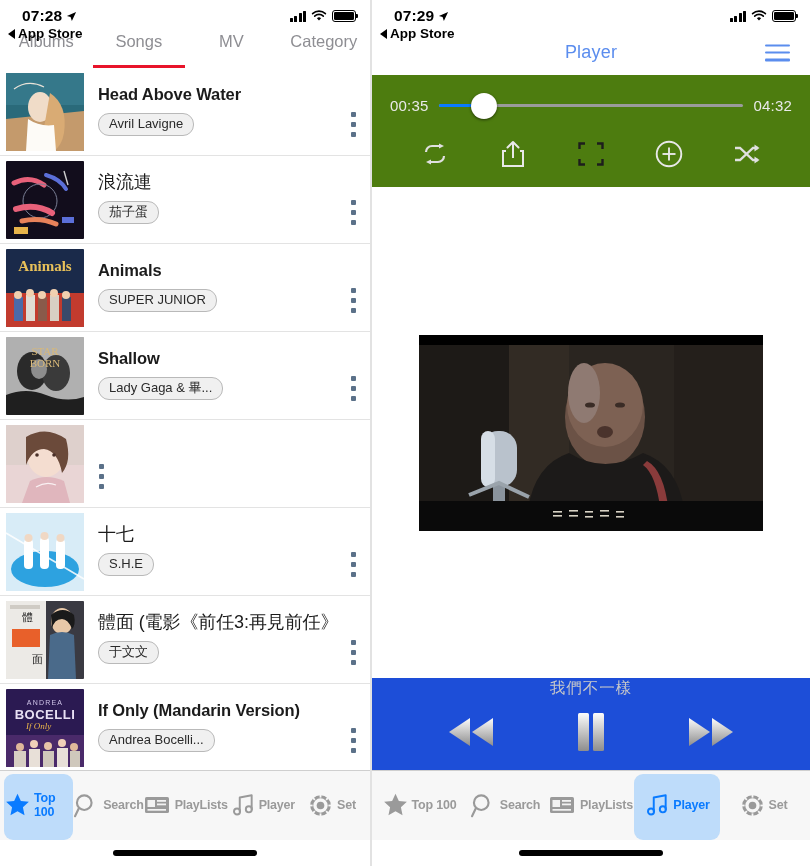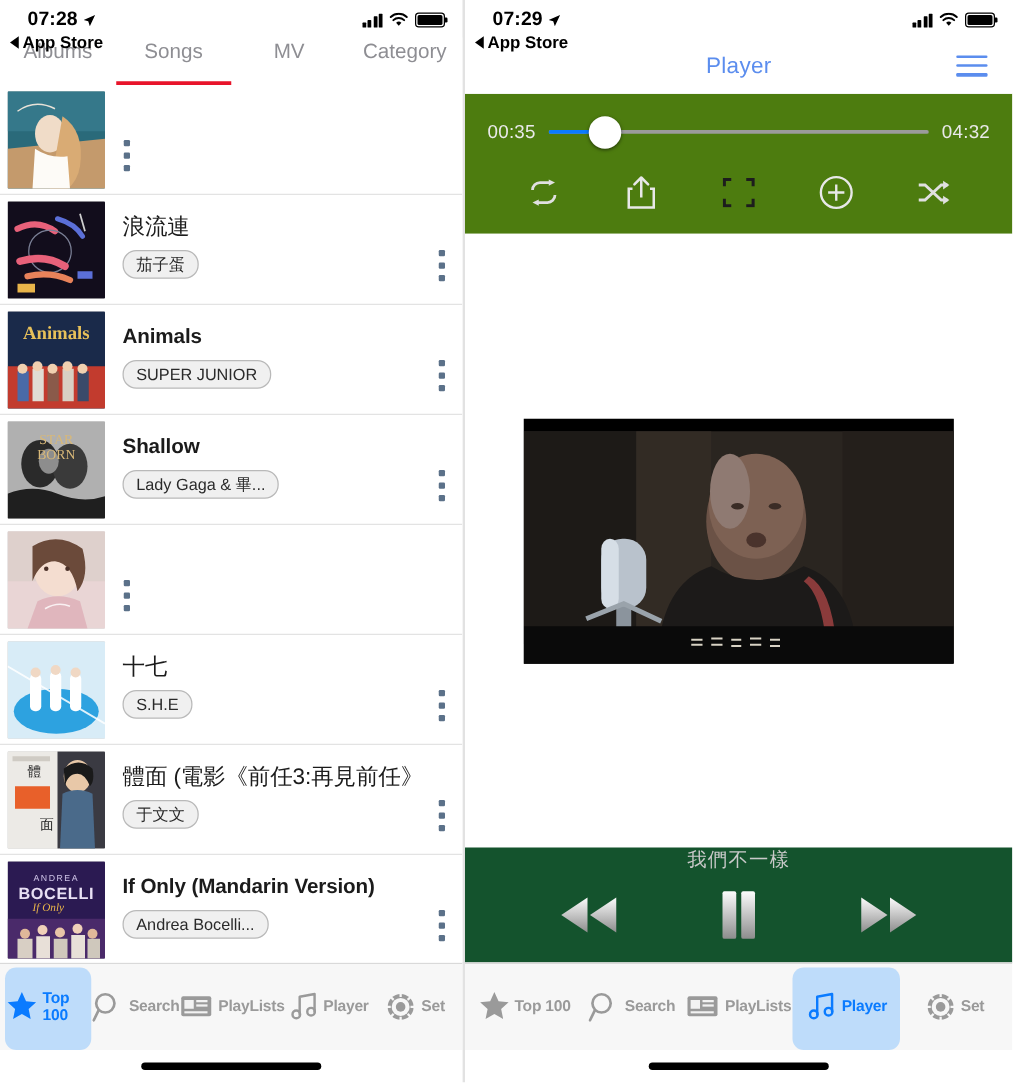--- a/index.html
+++ b/index.html
@@ -186,21 +186,21 @@
     flex: 1 1 auto; background: #fff;
     display: flex; align-items: center; justify-content: center;
   }
   .video {
     width: 344px; height: 196px; background: #000;
     position: relative; overflow: hidden;
   }
   .video svg { display:block; width:100%; height:100%; }
 
   
-  .transport { flex: 0 0 92px; background: #14532d; padding-top: 0; }
+  .transport { flex: 0 0 92px; background: #1d4ed8; padding-top: 0; }
   .now-playing {
     text-align: center; color: #c9c9c9; font-size: 15.5px;
     letter-spacing: 1px; height: 22px;
   }
   .tbuttons {
     display: flex; align-items: center; justify-content: space-around;
     padding: 6px 36px 0; height: 58px;
   }
   .tbtn { height: 44px; display: flex; align-items: center; justify-content: center; }
 </style>
@@ -262,20 +262,24 @@
         <div class="cover">
           <svg viewBox="0 0 78 78">
               <rect width="78" height="78" fill="#2a6a7a"></rect>
             <rect y="0" width="78" height="32" fill="#35788a"></rect>
             <path d="M0 46 L78 38 L78 78 L0 78 Z" fill="#c49a6c"></path>
             <ellipse cx="34" cy="34" rx="12" ry="15" fill="#f0dcc8"></ellipse>
             <path d="M44 20 q18 12 14 40 q-2 12 -10 18 L34 78 Z" fill="#d9ab74"></path>
             <path d="M22 46 q12 8 26 6 l2 26 l-30 0 Z" fill="#fdfbf7"></path>
             <path d="M8 16 q14 -10 30 -2" stroke="#e8e2d8" stroke-width="1.2" fill="none"></path>
           </svg>
+        </div>
+        <div class="song-meta">
+          <div class="song-title">Head Above Water</div>
+          <div class="artist-chip">Avril Lavigne</div>
         </div>
         <div class="kebab">
             <i></i>
             <i></i>
             <i></i>
           </div>
       </div>
 
       <div class="song-row">
         <div class="cover">

